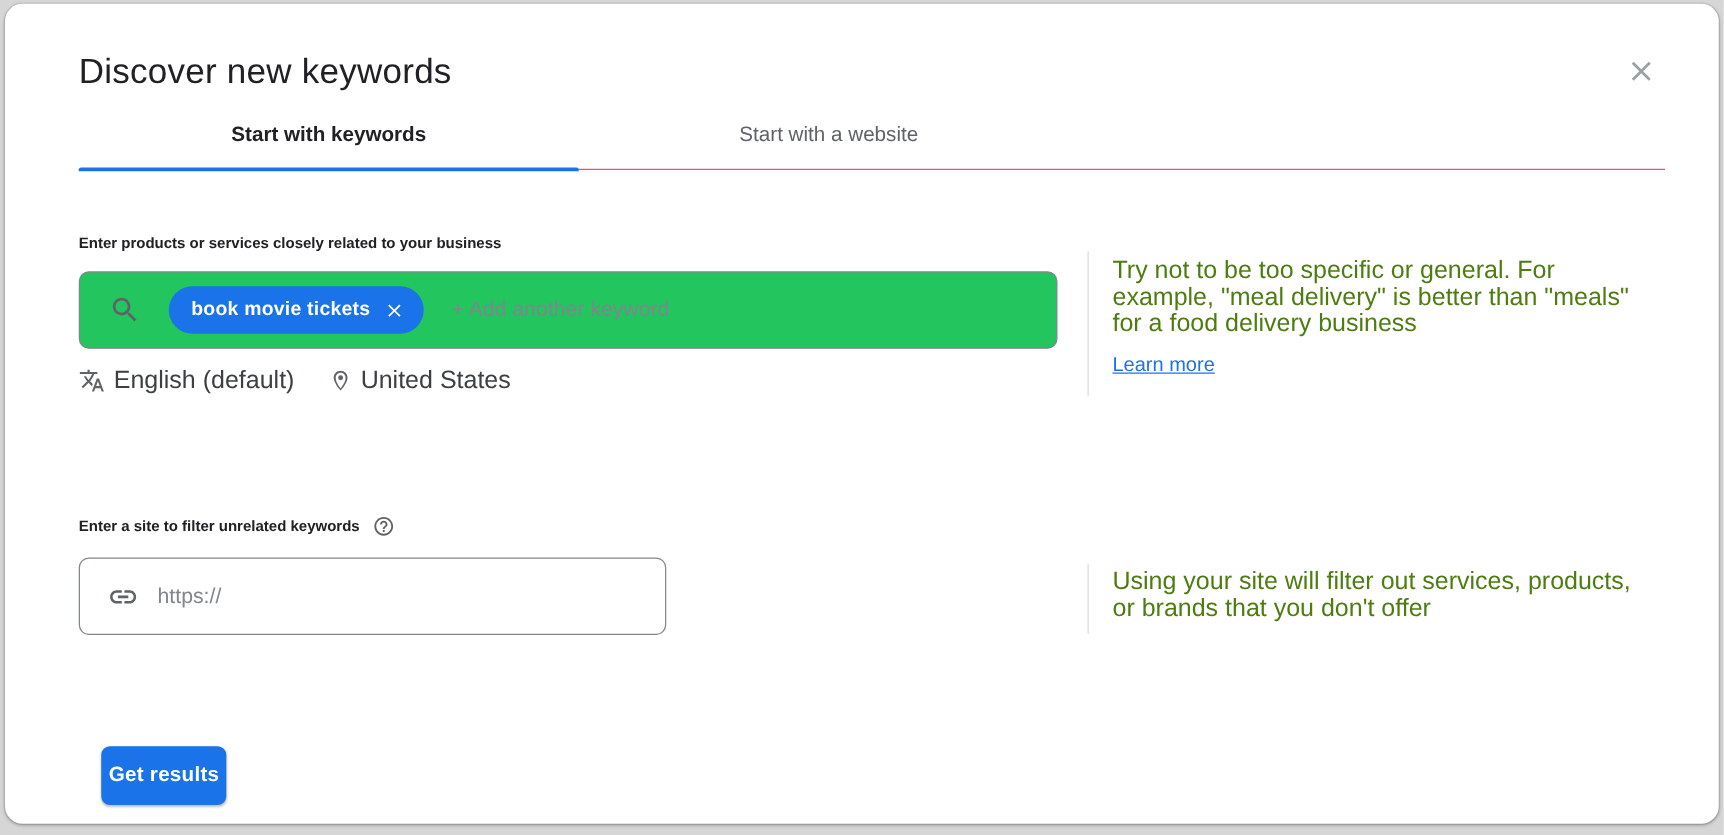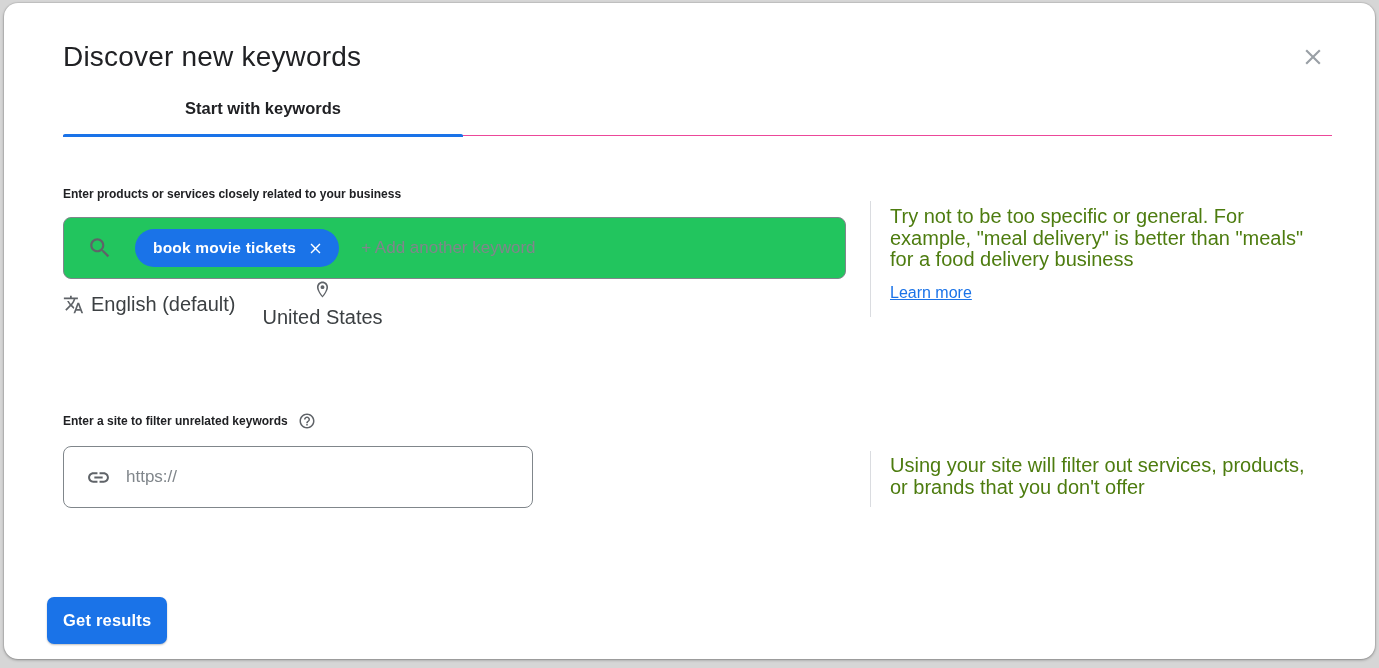--- a/index.html
+++ b/index.html
@@ -54,21 +54,21 @@
   .kw-input{
     flex:1;border:none;outline:none;margin-left:20px;margin-right:12px;
     font-family:"Liberation Sans", sans-serif;font-size:17px;color:#202124;background:transparent;
   }
   .kw-input::placeholder{color:#80868b;opacity:1;}
   .meta-row{
     position:absolute;left:59px;top:288px;height:26px;
     display:flex;align-items:center;font-size:20px;color:#3c4043;
   }
   .meta-item{display:flex;align-items:center;gap:7px;cursor:pointer;}
-  .meta-item + .meta-item{margin-left:27px;flex-direction:column;}
+  .meta-item + .meta-item{margin-left:27px;}
   .meta-ic{color:#5f6368;display:flex;}
   .tip{position:absolute;left:886px;width:424px;font-size:20px;line-height:21.5px;color:#4d7c0f;}
   .tip1{top:203px;}
   .tip2{top:452px;}
   .vdiv{position:absolute;left:866px;width:1px;background:#dadce0;}
   .vdiv1{top:198px;height:116px;}
   .vdiv2{top:448px;height:56px;}
   .learn-more{
     position:absolute;left:886px;top:281px;font-size:16px;color:#1a73e8;
     text-decoration:underline;cursor:pointer;
@@ -78,21 +78,21 @@
     border:1.5px solid #80868b;border-radius:8px;background:#fff;
     display:flex;align-items:center;padding-left:22px;
   }
   .link-ic{color:#5f6368;flex:0 0 auto;}
   .url-input{
     flex:1;border:none;outline:none;margin-left:13px;margin-right:12px;
     font-family:"Liberation Sans", sans-serif;font-size:17px;color:#202124;background:transparent;
   }
   .url-input::placeholder{color:#80868b;opacity:1;}
   .get-results{
-    position:absolute;left:43px;top:594px;height:47px;padding:0 16px;
+    position:absolute;left:77px;top:594px;height:47px;padding:0 6px;
     background:#1a73e8;color:#fff;border:none;border-radius:7px;cursor:pointer;
     font-family:"Liberation Sans", sans-serif;font-size:16.5px;font-weight:700;letter-spacing:.2px;
     box-shadow:0 1px 2px rgba(0,0,0,0.25);
   }
 </style>
 </head>
 <body>
 
 <div class="modal">
 
@@ -102,20 +102,23 @@
     <span style="display:flex">
       <svg width="26" height="26" viewBox="0 0 24 24" fill="currentColor">
           <path d="M19 6.41 17.59 5 12 10.59 6.41 5 5 6.41 10.59 12 5 17.59 6.41 19 12 13.41 17.59 19 19 17.59 13.41 12z"></path>
         </svg>
     </span>
   </button>
 
   <div class="tabbar">
     <div class="tab t0">
       <span>Start with keywords</span>
+    </div>
+    <div class="tab t1">
+      <span>Start with a website</span>
     </div>
     <div class="tab-underline"></div>
   </div>
 
   <div class="section-label lbl1">Enter products or services closely related to your business</div>
 
   <div class="kw-box">
     <span class="search-ic" style="display:flex">
       <svg width="26" height="26" viewBox="0 0 24 24" fill="currentColor">
           <path d="M15.5 14h-.79l-.28-.27C15.41 12.59 16 11.11 16 9.5 16 5.91 13.09 3 9.5 3S3 5.91 3 9.5 5.91 16 9.5 16c1.61 0 3.09-.59 4.23-1.57l.27.28v.79l5 4.99L20.49 19l-4.99-5zm-6 0C7.01 14 5 11.99 5 9.5S7.01 5 9.5 5 14 7.01 14 9.5 11.99 14 9.5 14z"></path>

